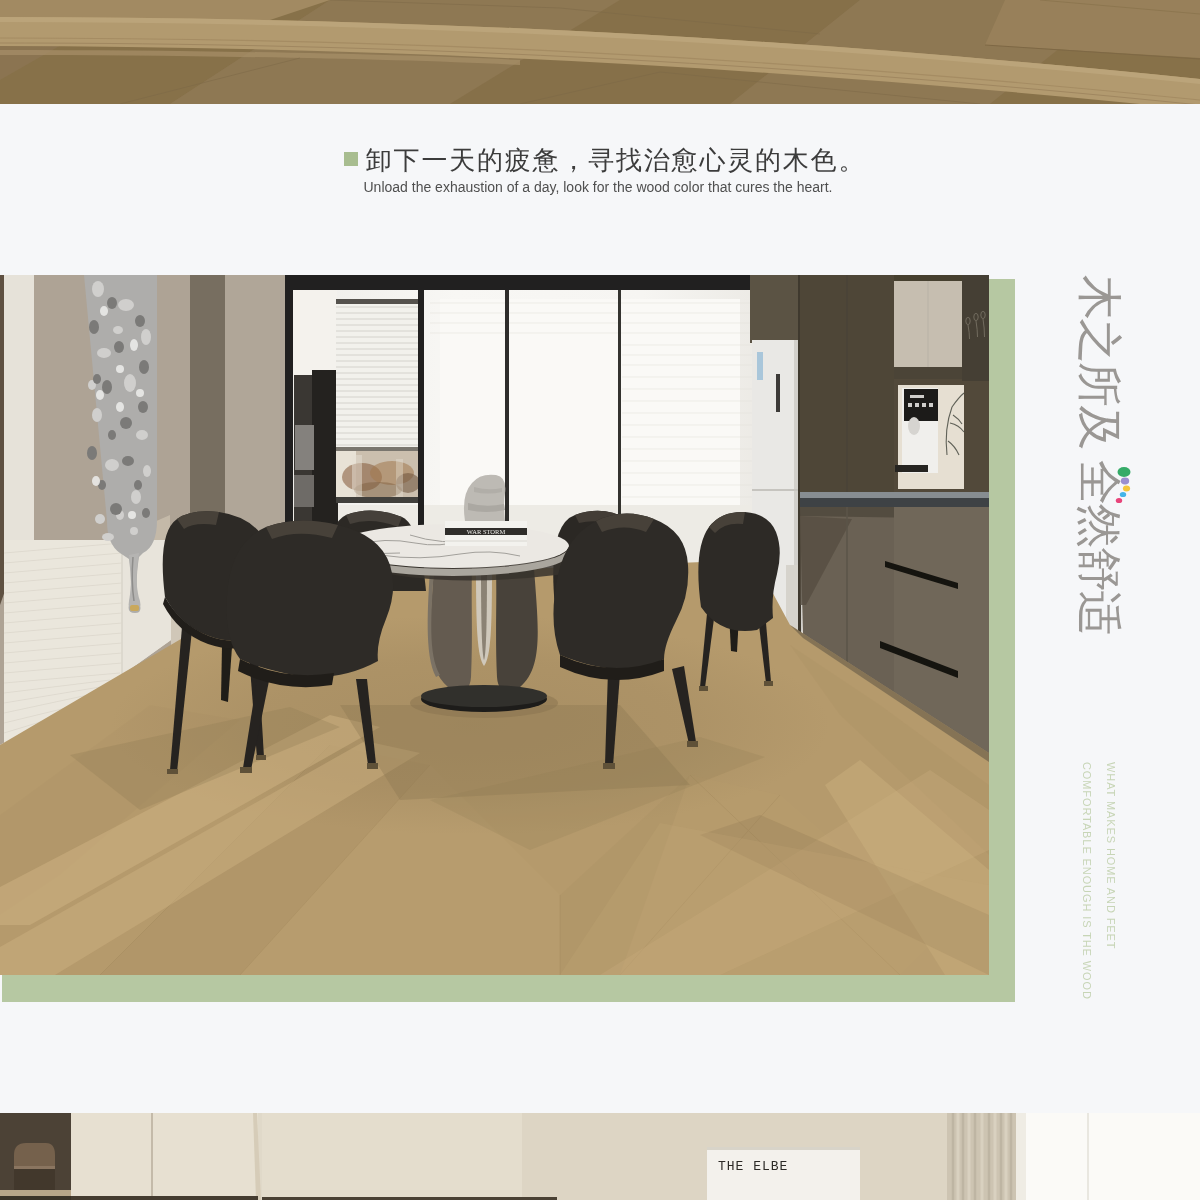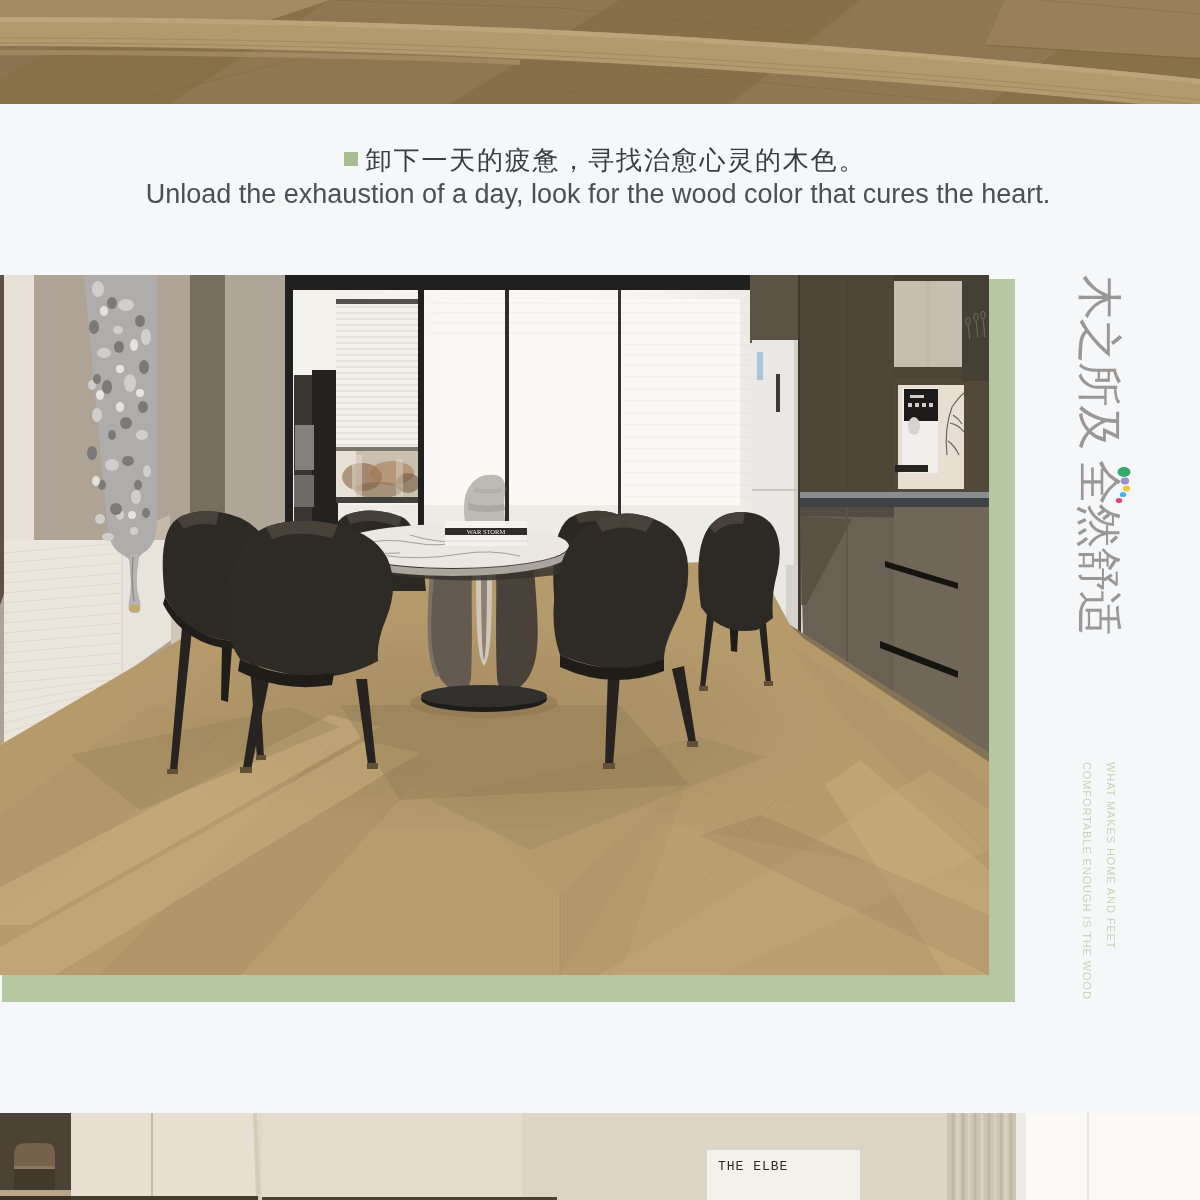--- a/index.html
+++ b/index.html
@@ -33,21 +33,21 @@
     <line x1="120" y1="104" x2="300" y2="58"></line>
     <line x1="660" y1="72" x2="980" y2="104"></line>
     <line x1="660" y1="72" x2="520" y2="104"></line>
   </g>
 </svg>
 
 <div class="abs" style="left:344px;top:152px;width:14px;height:14px;background:#a8bd90"></div>
 
 <div class="abs" style="left:16px;top:143px;width:1200px;text-align:center;font-size:26px;color:#3c3c3c;letter-spacing:1.8px;">卸下一天的疲惫，寻找治愈心灵的木色。</div>
 
-<div class="abs" style="left:0;top:179px;width:1196px;text-align:center;font-size:27px;color:#4f4f4f;">Unload the exhaustion of a day, look for the wood color that cures the heart.</div>
+<div class="abs" style="left:0;top:179px;width:1196px;text-align:center;font-size:14px;color:#4f4f4f;">Unload the exhaustion of a day, look for the wood color that cures the heart.</div>
 
 <div class="abs" style="left:2px;top:279px;width:1013px;height:723px;background:#b6c8a2"></div>
 
 <svg class="abs" style="left:0;top:275px" width="989" height="700" viewBox="0 0 989 700">
   <defs>
     <linearGradient id="winGlow" x1="0" y1="0" x2="1" y2="0">
       <stop offset="0" stop-color="#efeeea"></stop>
         <stop offset="0.35" stop-color="#f8f7f4"></stop>
       <stop offset="0.75" stop-color="#f6f5f2"></stop>
         <stop offset="1" stop-color="#eceae5"></stop>

